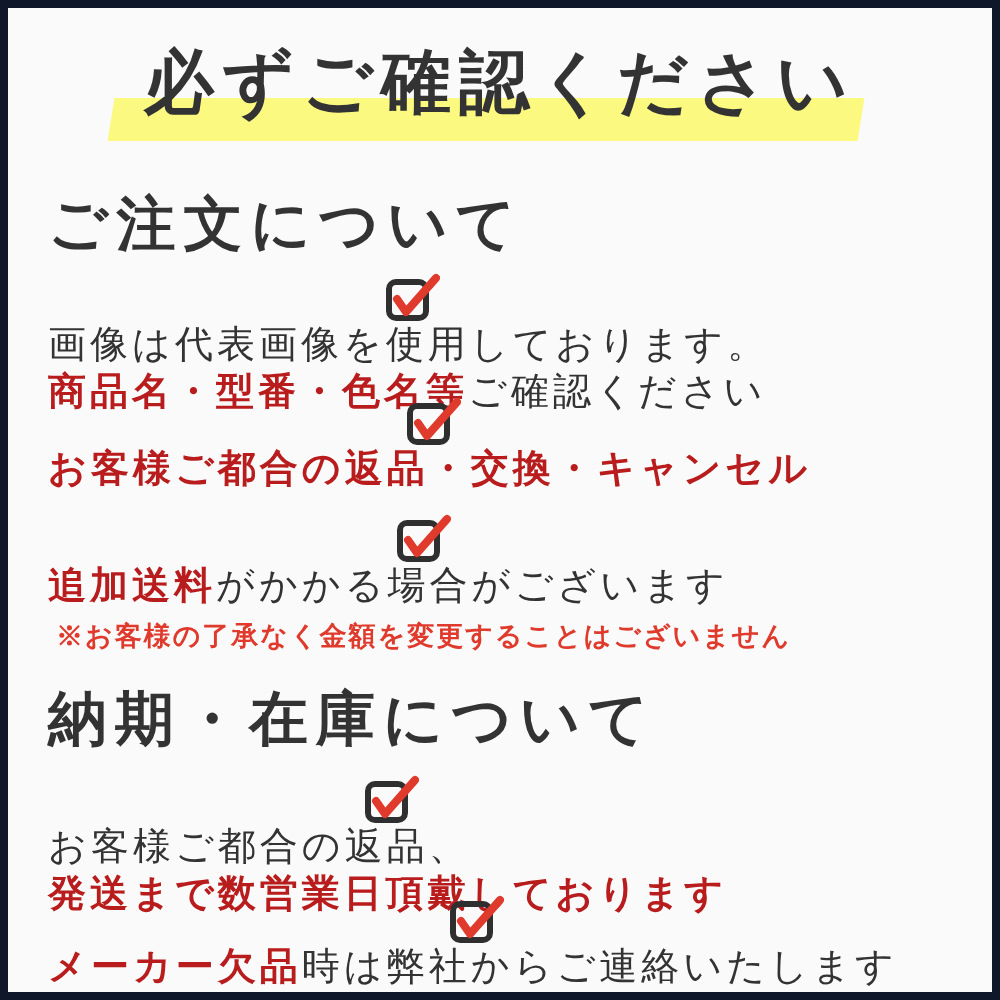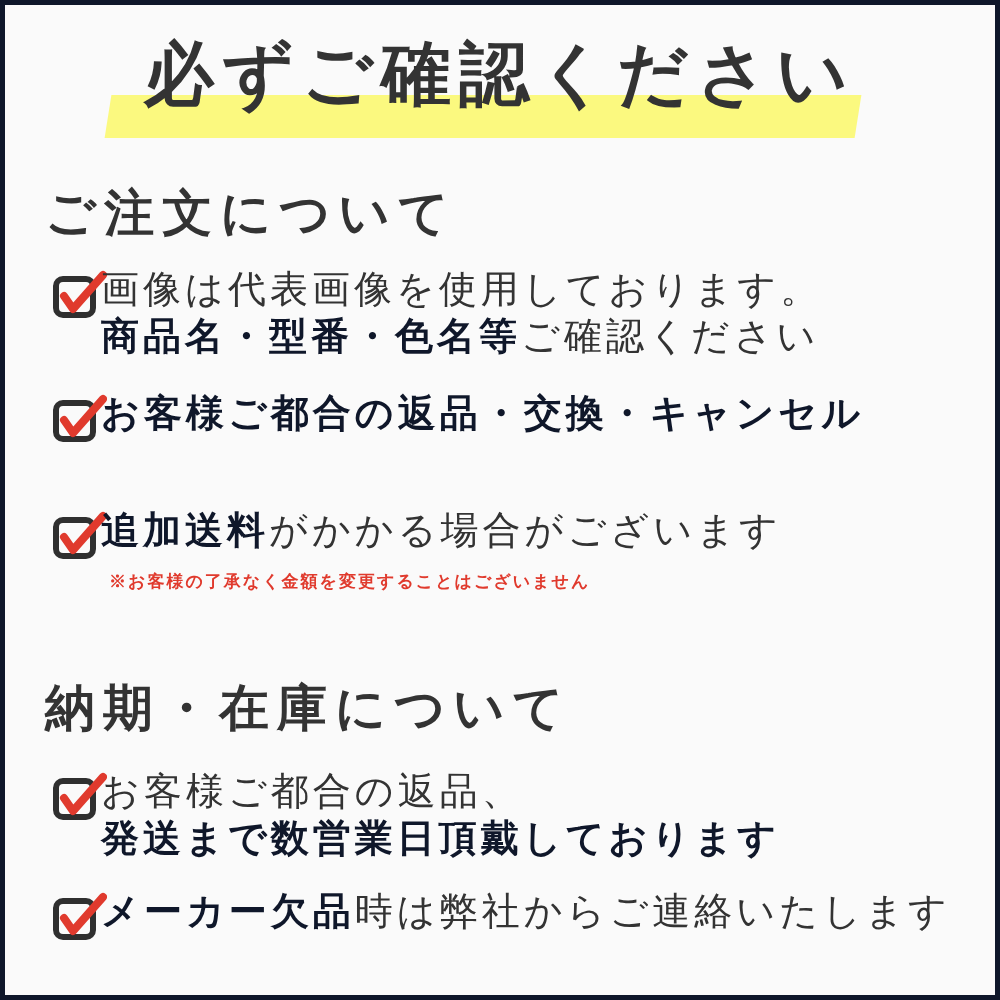--- a/index.html
+++ b/index.html
@@ -1,53 +1,53 @@
 <!DOCTYPE html>
 <html><head>
 <meta charset="utf-8">
 <style>
   html,body{margin:0;padding:0;background:#e9e9e9;}
   .board{
     position:relative;
     width:1000px;height:1000px;
     box-sizing:border-box;
     background:#fafafa;
-    border:5px solid #0f172a;
+    border:8px solid #0f172a;
     overflow:hidden;
-    font-family:Liberation Mono, monospace;
+    font-family:Liberation Serif, serif;
     color:#333333;
   }
   
   .title-block{position:absolute;top:40px;left:0;right:0;text-align:center;}
   .hl{
     position:absolute;left:103px;top:50px;width:750px;height:43px;
     background:#fbf97f;transform:skewX(-9deg);z-index:0;
   }
   .title{
     position:relative;z-index:1;margin:0;
     font-size:70px;font-weight:700;line-height:1.0;
     letter-spacing:8px;color:#333333;white-space:nowrap;
   }
   
   .h{
     position:absolute;left:40px;margin:0;
-    font-size:50px;font-weight:700;line-height:1.15;
+    font-size:59px;font-weight:700;line-height:1.15;
     letter-spacing:8px;color:#333333;white-space:nowrap;
   }
   .pos-order{top:183px;}
   .pos-stock{top:678px;}
   
-  .item{position:absolute;left:46px;display:flex;align-items:flex-start;}
+  .item{position:absolute;left:46px;display:flex;align-items:center;flex-direction:column;}
   .cb{width:56px;height:50px;flex:none;}
   .txt{margin-left:-6px;}
   .line{font-size:38px;line-height:47px;letter-spacing:4px;white-space:nowrap;}
   .b{color:#333333;font-weight:400;}
-  .r{color:#0f172a;font-weight:700;}
+  .r{color:#b91c1c;font-weight:700;}
   .note{
-    display:block;font-size:17px;line-height:34px;margin-top:10px;margin-left:8px;
+    display:block;font-size:27px;line-height:34px;margin-top:10px;margin-left:8px;
     letter-spacing:2px;color:#e03a2d;font-weight:700;white-space:nowrap;
   }
 </style>
 </head>
 <body>
 
 <div class="board">
 
   <header class="title-block">
     <span class="hl"></span>

